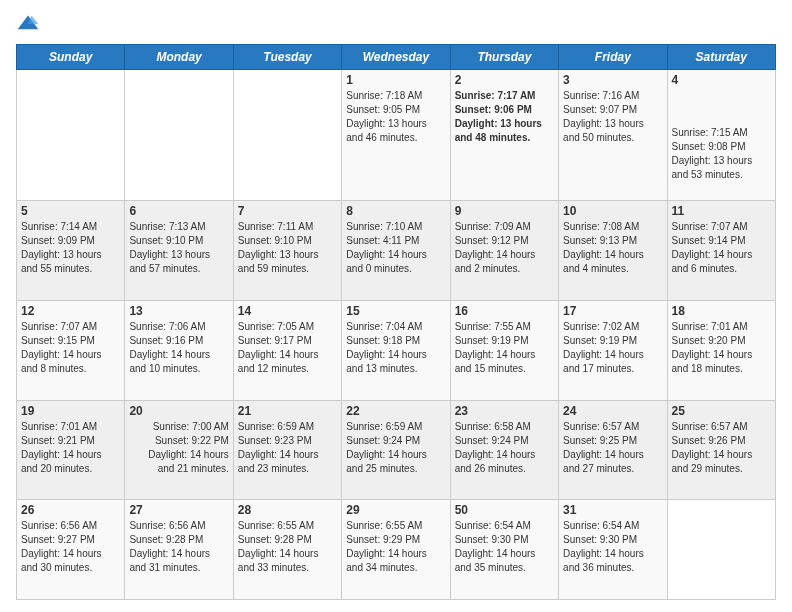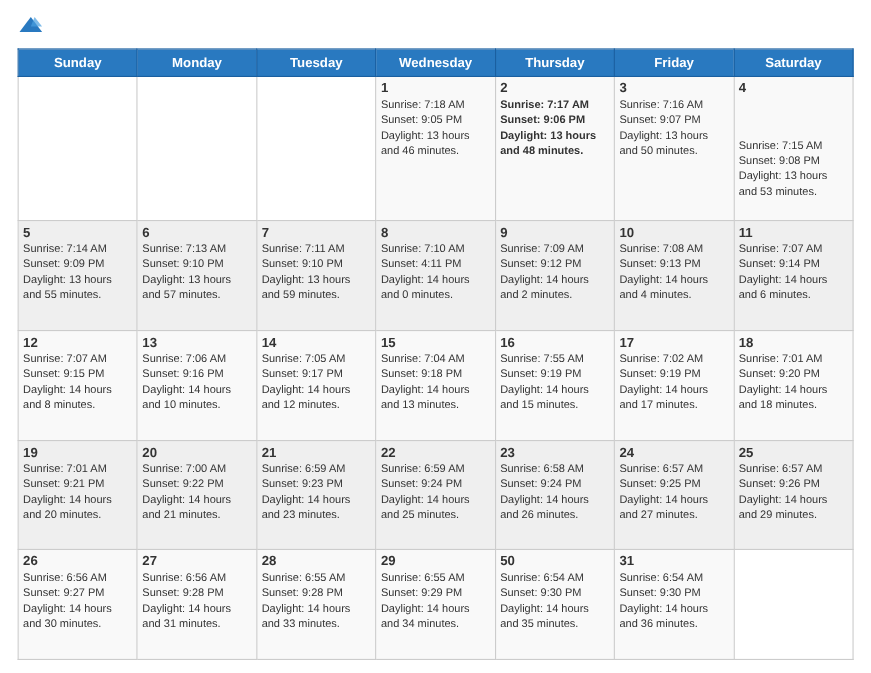--- a/index.html
+++ b/index.html
@@ -57,20 +57,21 @@
       flex: 1;
     }
     .calendar-table th {
       background-color: #2979c0;
       color: #fff;
       font-size: 12px;
       font-weight: bold;
       padding: 5px 4px;
       text-align: center;
       border: 1px solid #1a5fa0;
+      font-style: italic;
     }
     .calendar-table td {
       border: 1px solid #ccc;
       vertical-align: top;
       padding: 3px 4px;
       width: calc(100% / 7);
       font-size: 9.5px;
       color: #333;
       background: #fff;
       height: 88px;
@@ -249,21 +250,21 @@
         </tr>
         <tr>
           <td>
             <span class="day-num">19</span>
             <div class="day-info" style="white-space: pre-line;">Sunrise: 7:01 AM
 Sunset: 9:21 PM
 Daylight: 14 hours and 20 minutes.</div>
           </td>
           <td>
             <span class="day-num">20</span>
-            <div class="day-info" style="white-space: pre-line;">Sunrise: 7:00 AM
+            <div class="day-info" style="white-space: pre-line; text-align: right;">Sunrise: 7:00 AM
 Sunset: 9:22 PM
 Daylight: 14 hours and 21 minutes.</div>
           </td>
           <td>
             <span class="day-num">21</span>
             <div class="day-info" style="white-space: pre-line;">Sunrise: 6:59 AM
 Sunset: 9:23 PM
 Daylight: 14 hours and 23 minutes.</div>
           </td>
           <td>

